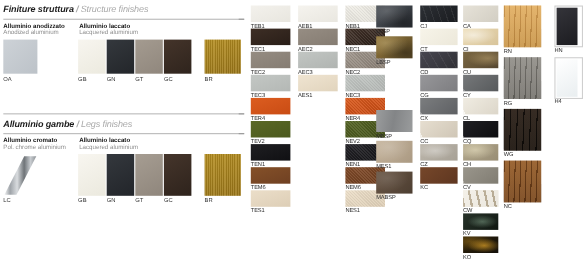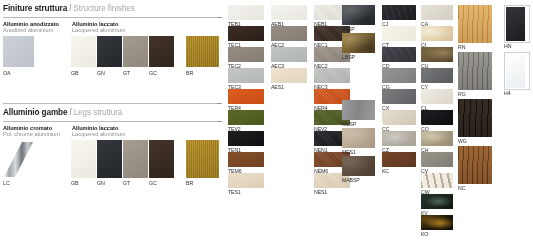--- a/index.html
+++ b/index.html
@@ -10,21 +10,21 @@
     overflow:hidden;
     position:relative;
     color:#1a1a1a;
   }
   .page{position:relative;width:533px;height:251px;}
 
   
   .leftpanel{position:absolute;left:0;top:0;width:222px;height:251px;}
   .sec-title{
     position:absolute;left:3px;font-size:8.2px;font-weight:bold;
-    letter-spacing:-0.1px;white-space:nowrap;
+    letter-spacing:-0.1px;white-space:nowrap;font-style:italic;
   }
   .sec-title .it{color:#1a1a1a;}
   .sec-title .sep{color:#a8a8a8;font-weight:bold;padding:0 2px;}
   .sec-title .en{color:#a9a9a9;font-weight:normal;}
   .rule{position:absolute;height:1px;background:#b9b9b9;}
 
   .grp-label{position:absolute;font-size:5.6px;line-height:6.2px;white-space:nowrap;}
   .grp-label .l1{display:block;font-weight:bold;color:#141414;}
   .grp-label .l2{display:block;color:#8e8e8e;}
 
@@ -93,21 +93,21 @@
 
     <div class="sw" style="left:186px;top:36px;width:33px;height:31px;">
       <span class="chip" style="background:
               repeating-linear-gradient(90deg,rgba(255,255,255,.10) 0 1px,rgba(0,0,0,.10) 1px 2px),
               linear-gradient(160deg,#b68f21,#9b771a);"></span>
     </div>
     <div class="swlabel" style="left:186px;top:70px;">BR</div>
 
     <div class="rule" style="left:3px;top:103px;width:219px;"></div>
     <div class="sec-title" style="top:108px;">
-      <span class="it">Alluminio gambe</span><span class="sep">/</span><span class="en">Legs struttura</span>
+      <span class="it">Alluminio gambe</span><span class="sep">/</span><span class="en">Legs finishes</span>
     </div>
     <div class="rule" style="left:3px;top:121px;width:219px;"></div>
 
     <div class="grp-label" style="left:3px;top:125px;">
       <span class="l1">Alluminio cromato</span>
       <span class="l2">Pol. chrome aluminium</span>
     </div>
     <div class="grp-label" style="left:72px;top:125px;">
       <span class="l1">Alluminio laccato</span>
       <span class="l2">Lacquered aluminium</span>

